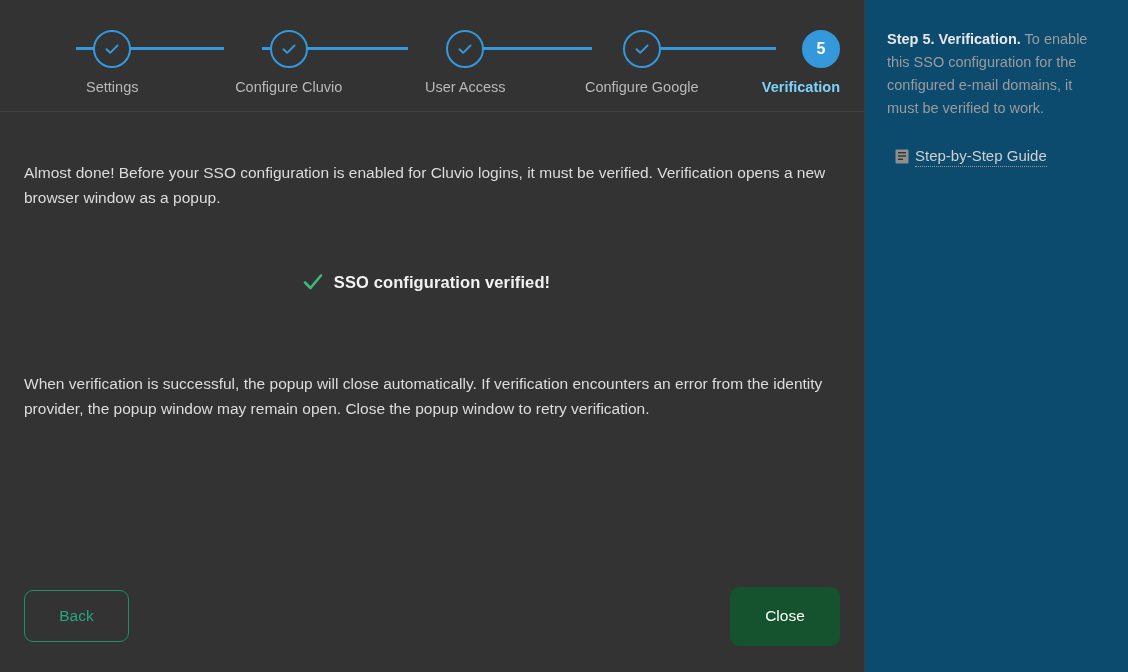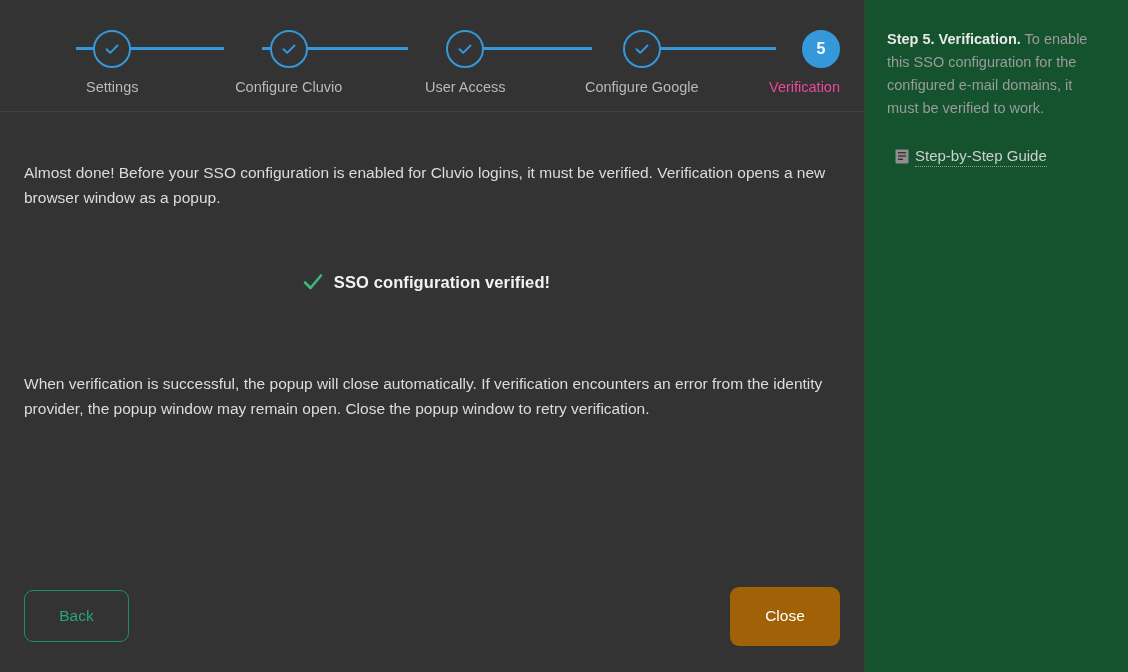--- a/index.html
+++ b/index.html
@@ -106,22 +106,22 @@
   .c4 { left: 630px; width: 146px; }
 
   .step-label {
     margin-top: 11px;
     font-size: 14.5px;
     color: #b9b9b9;
     white-space: nowrap;
     line-height: 1.2;
   }
   .step-label.current {
-    color: #ec4899;
-    font-weight: normal;
+    color: #7dd3fc;
+    font-weight: bold;
   }
 
   
   .main-body {
     flex: 1 1 auto;
     position: relative;
     padding: 0 24px;
   }
 
   .para {
@@ -179,30 +179,30 @@
   .btn-back {
     width: 105px;
     height: 52px;
     background: transparent;
     border: 1.5px solid #1d8f6e;
     color: #26a57f;
   }
   .btn-close {
     width: 110px;
     height: 59px;
-    background: #a16207;
+    background: #14532d;
     border: none;
     color: #ffffff;
   }
 
   
   .sidebar {
     width: 264px;
     height: 672px;
-    background: #14532d;
+    background: #0c4a6e;
     border-left: 1px solid #3d3d3d;
     padding: 28px 22px 0 22px;
   }
 
   .side-para {
     font-size: 14.5px;
     line-height: 23px;
     color: #9b9b9b;
     margin-bottom: 22px;
   }

